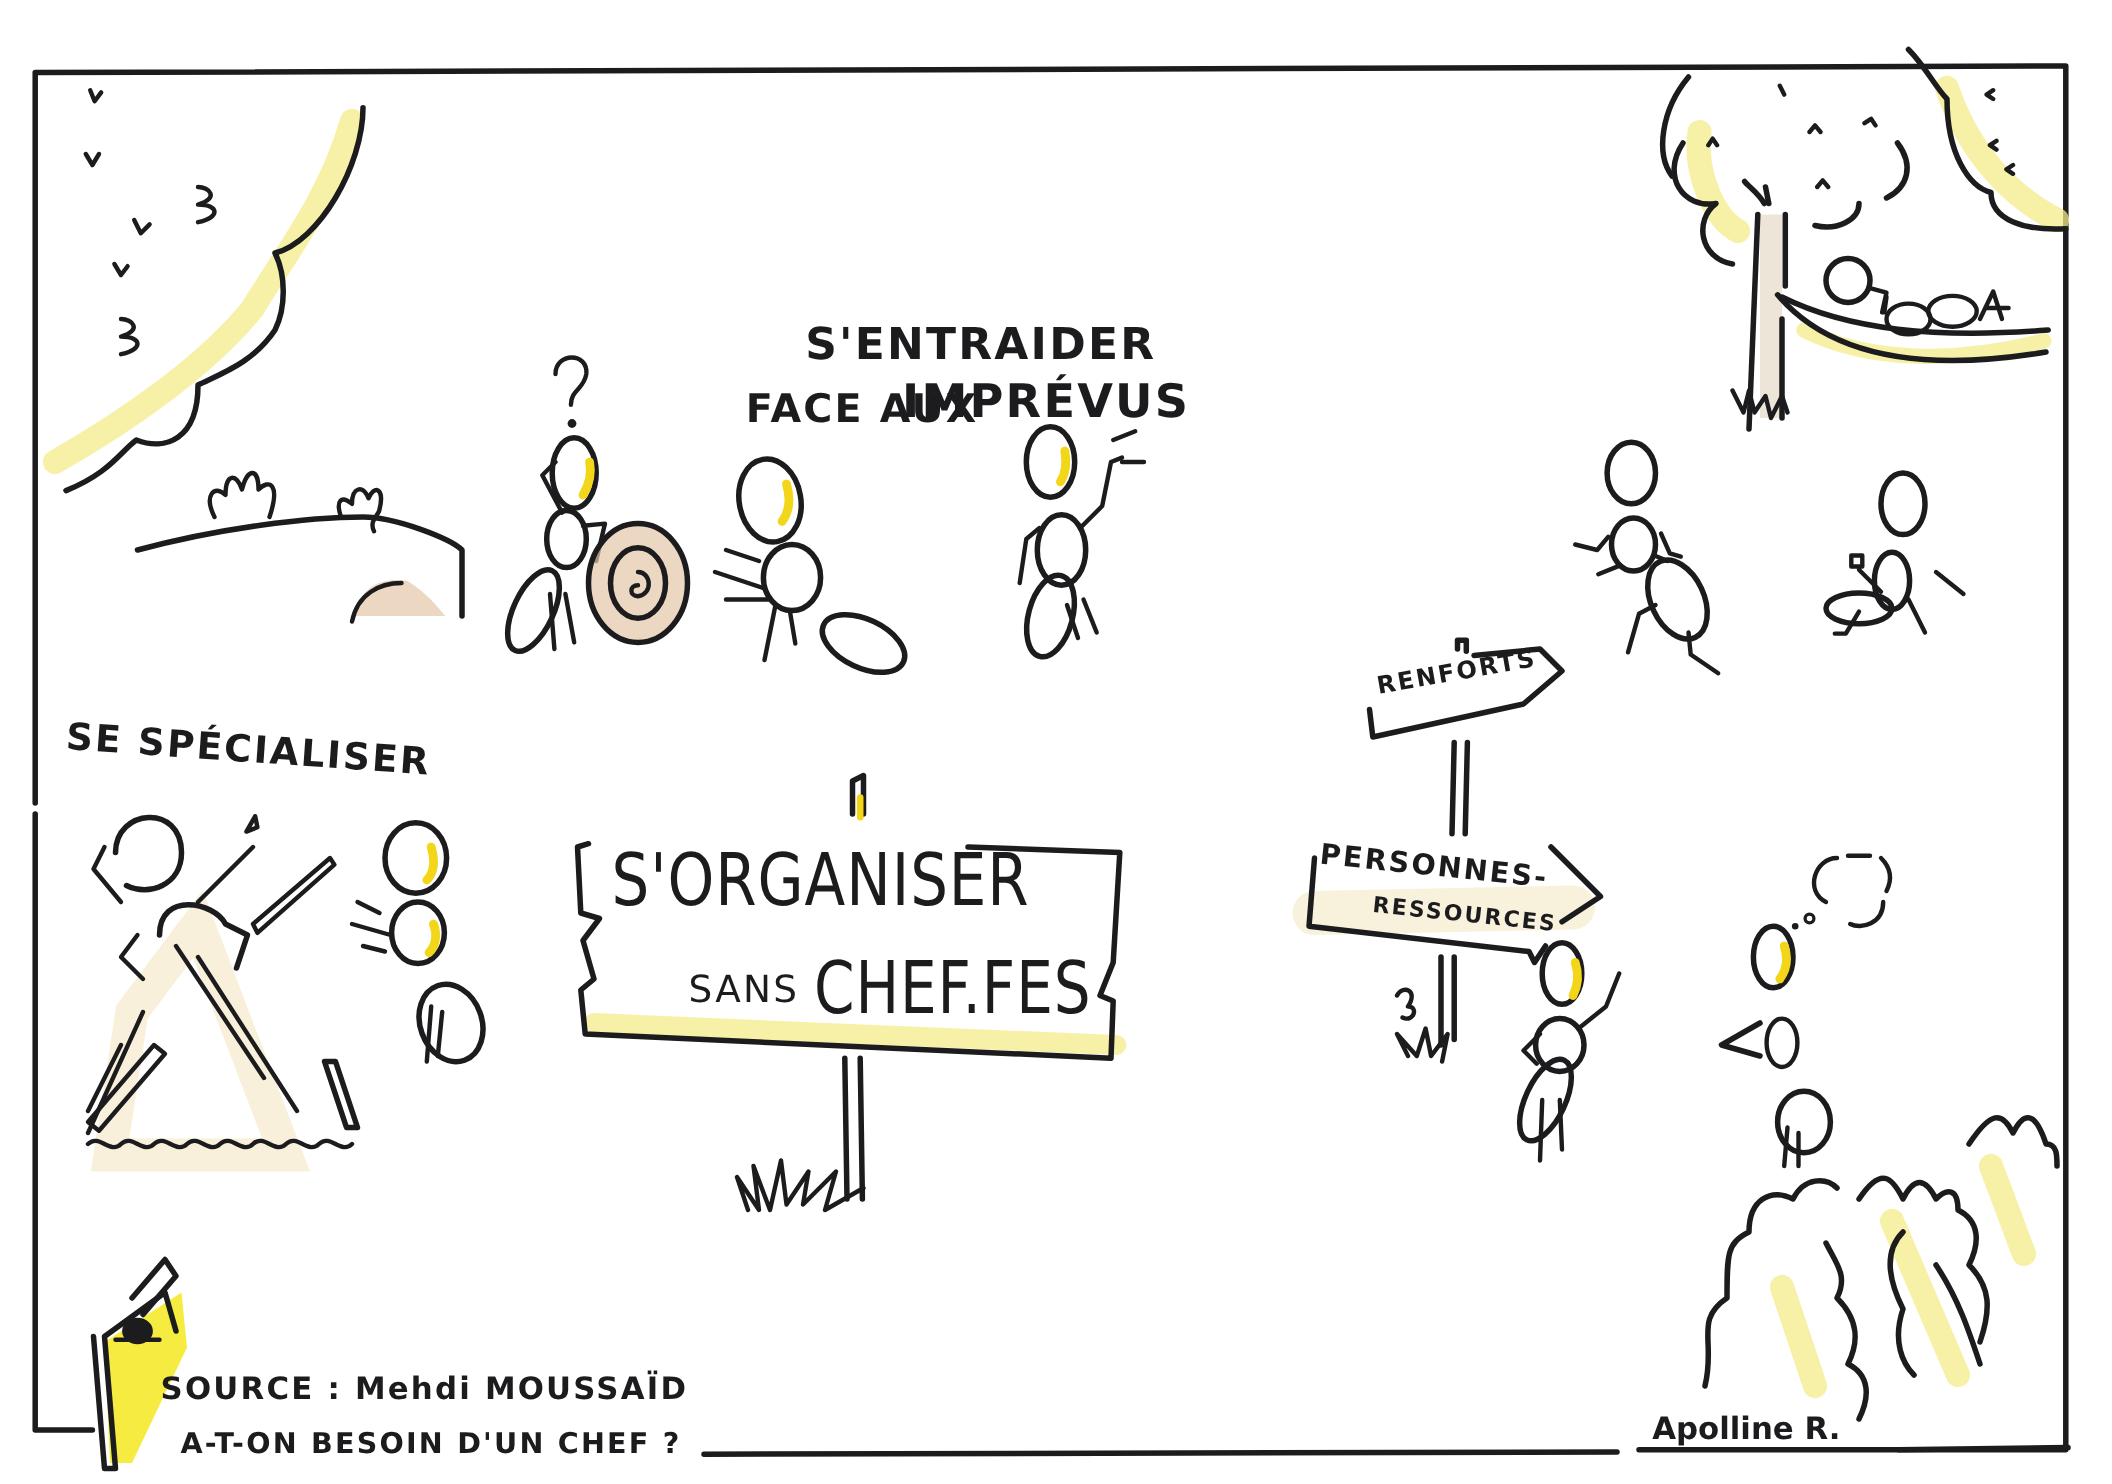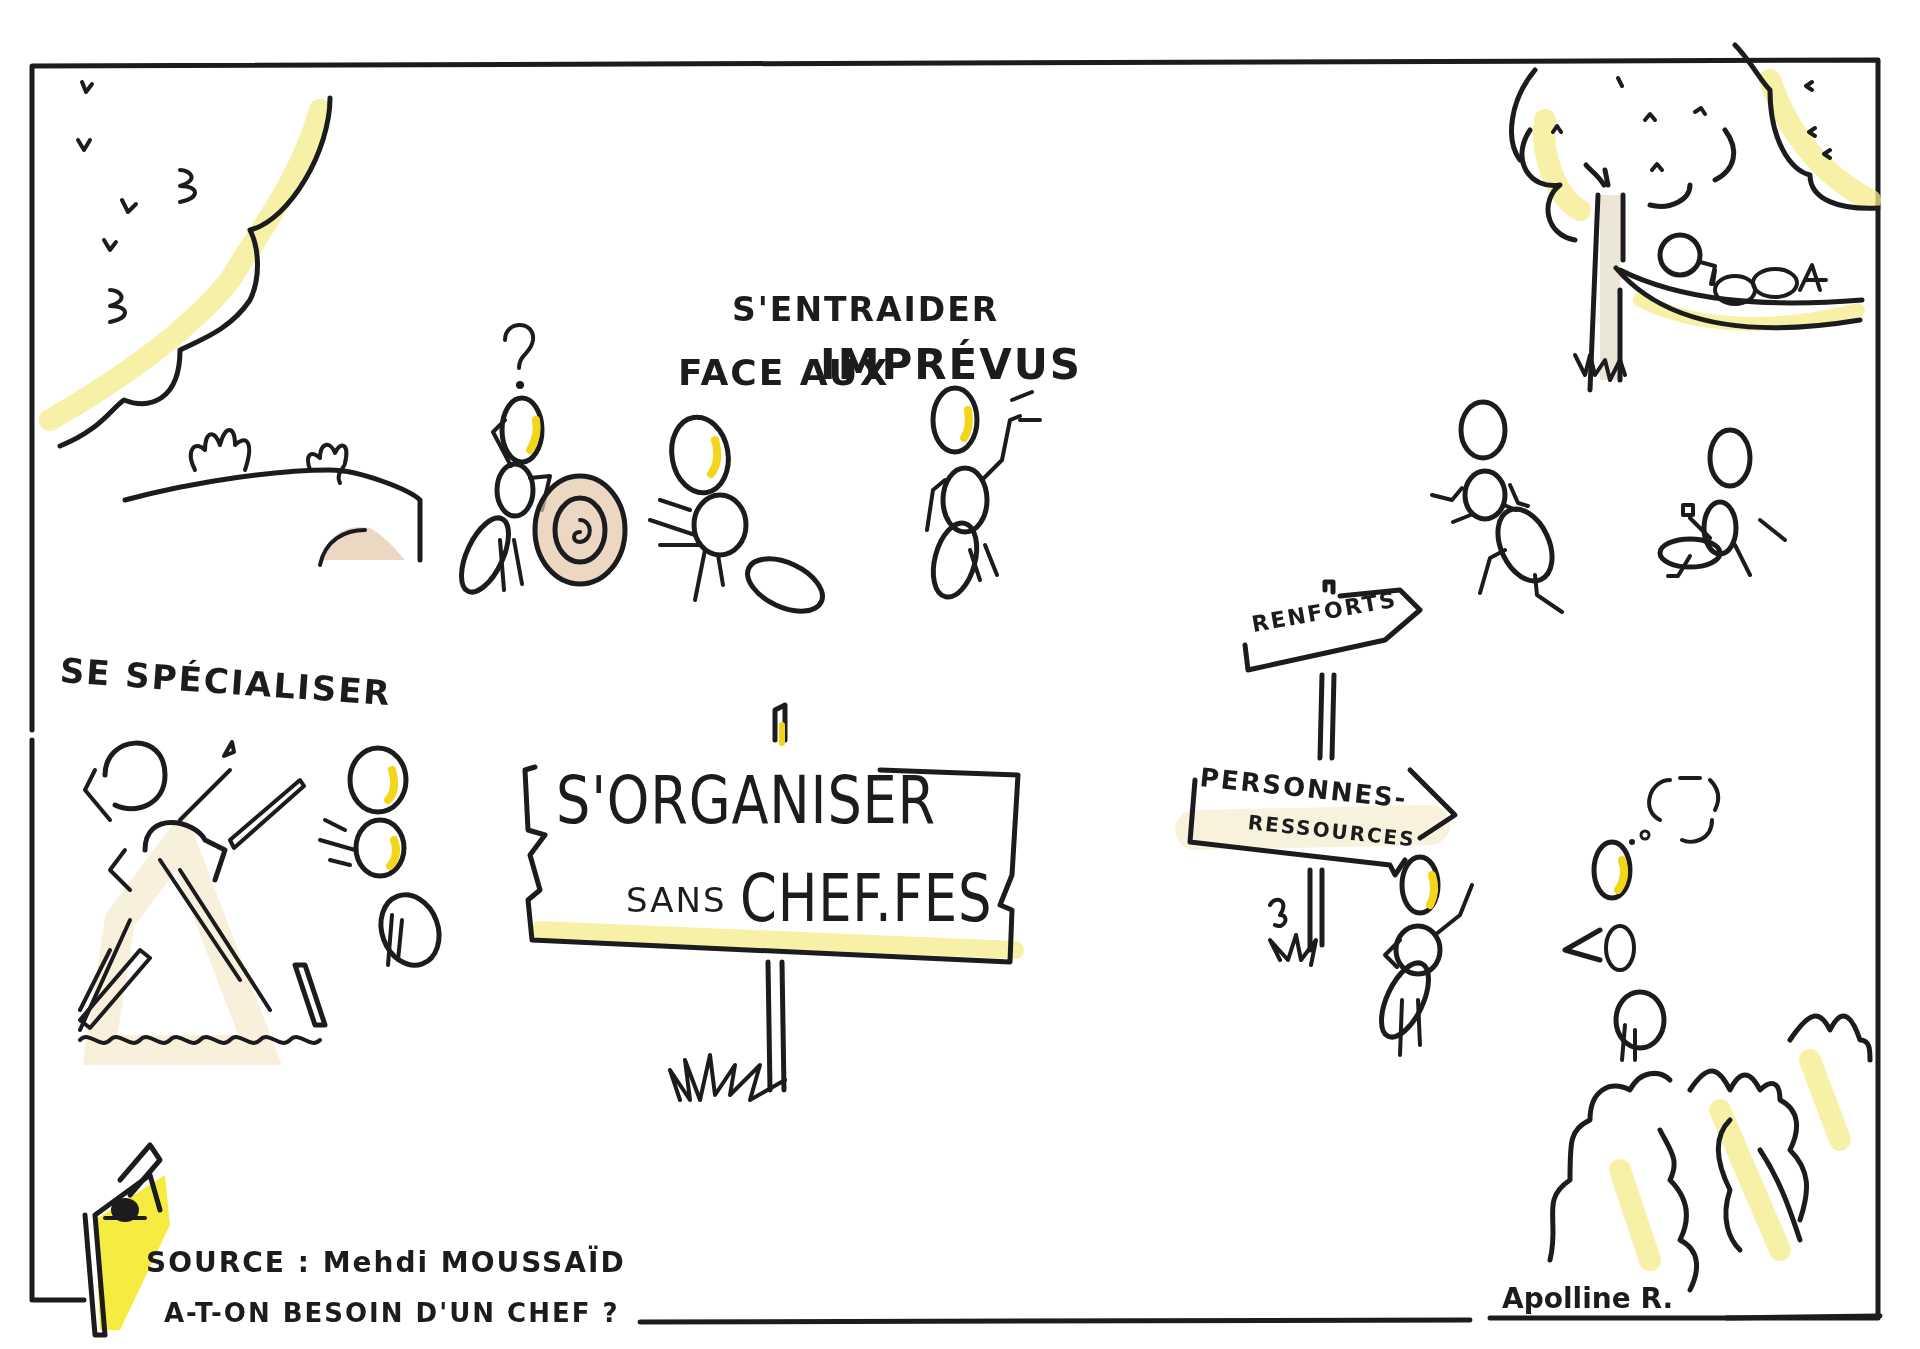--- a/index.html
+++ b/index.html
@@ -186,21 +186,21 @@
 
   <g>
     <path d="M95 1220 L165 1175 L170 1225 L120 1330 L100 1330 Z" fill="#f5ea2c" opacity=".9"></path>
     <path class="ink" d="M85 1215 L95 1335 L105 1335 L95 1215 L150 1175 L160 1210"></path>
     <path class="ink" d="M120 1180 L150 1145 L160 1160 L130 1195"></path>
     <ellipse cx="125" cy="1210" rx="14" ry="12" fill="#1c1c1e"></ellipse>
     <path class="ink-thin" d="M105 1218 l40 0"></path>
   </g>
 </svg>
 
-<div class="label" style="left:732px; top:290px; font-size:33px;">S'ENTRAIDER</div>
+<div class="label" style="left:732px; top:290px; font-size:40px;">S'ENTRAIDER</div>
 <div class="label" style="left:678px; top:352px; font-size:36px;">FACE AUX</div>
 <div class="label" style="left:820px; top:340px; font-size:42px;">IMPRÉVUS</div>
 
 <div class="label" style="left:60px; top:650px; font-size:34px; transform:rotate(4deg); transform-origin:left center;">SE SPÉCIALISER</div>
 
 <div class="label" style="left:556px; top:762px; font-size:66px; font-weight:normal; letter-spacing:1px; transform:scaleX(.82); transform-origin:left center;">S'ORGANISER</div>
 <div class="label" style="left:600px; top:880px; font-size:34px; font-weight:normal;margin-left:26px;">SANS</div>
 <div class="label" style="left:740px; top:860px; font-size:66px; font-weight:normal; letter-spacing:1px; transform:scaleX(.8); transform-origin:left center;">CHEF.FES</div>
 
 <div class="label" style="left:1252px; top:612px; font-size:22px; transform:rotate(-10deg); transform-origin:left center;">RENFORTS</div>

